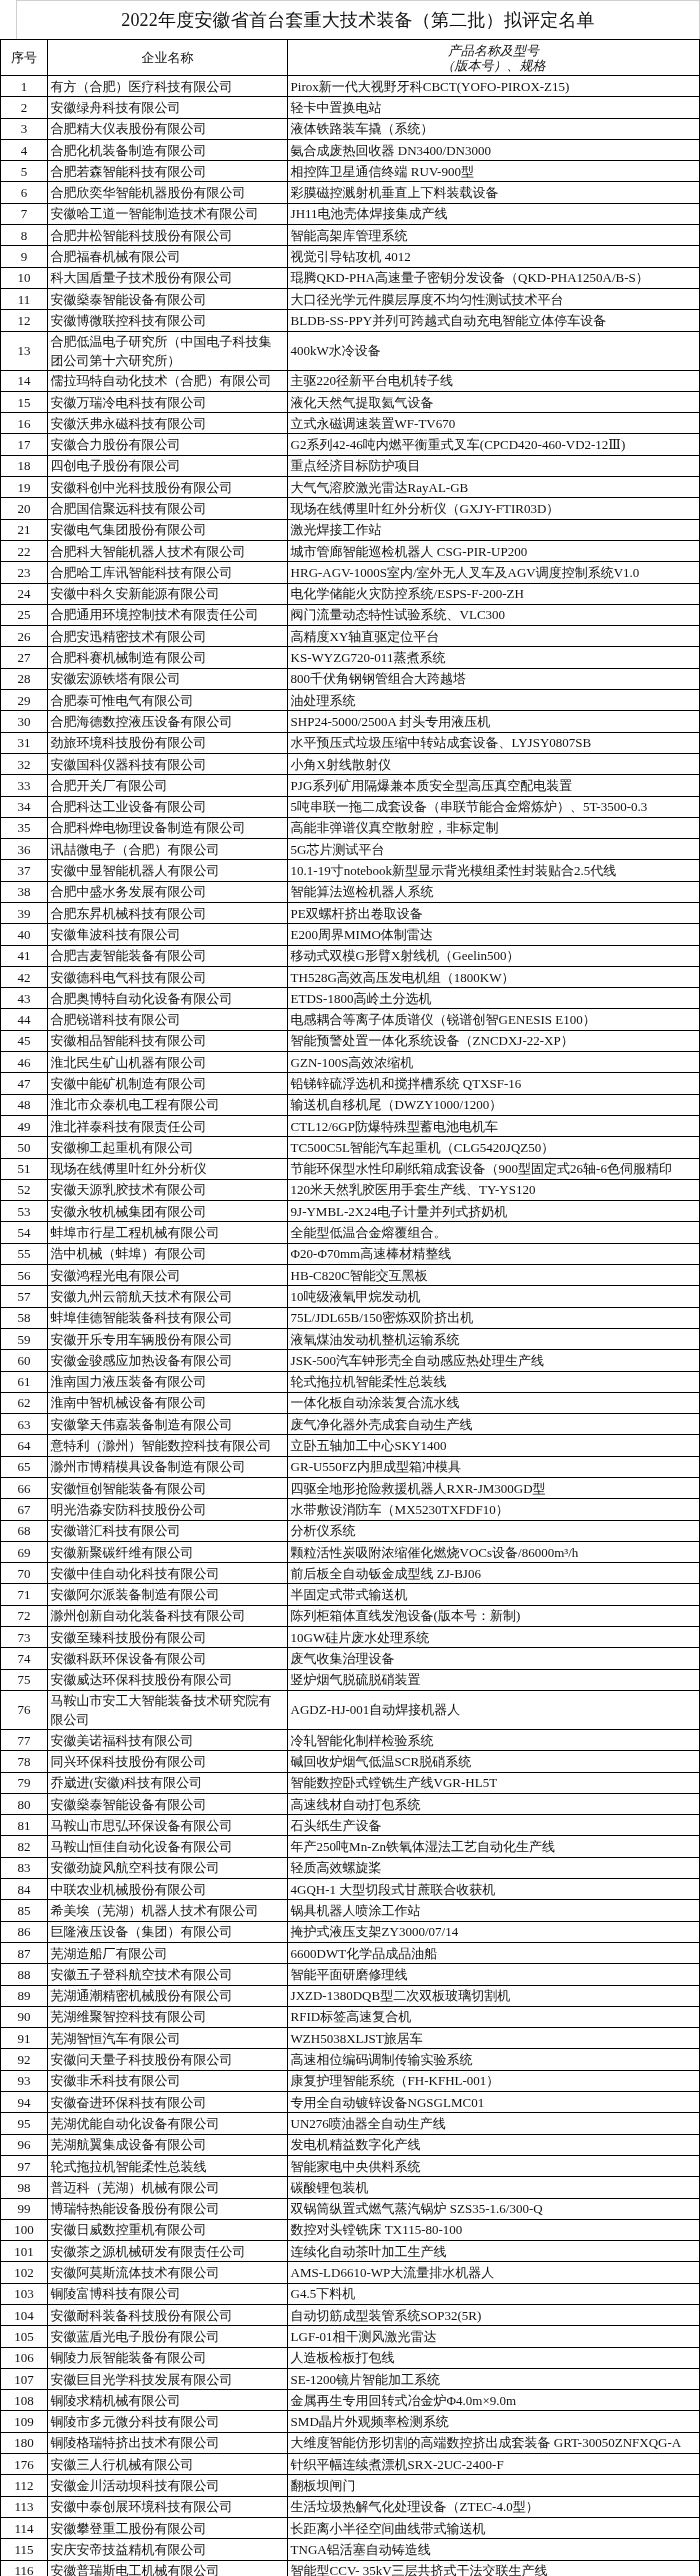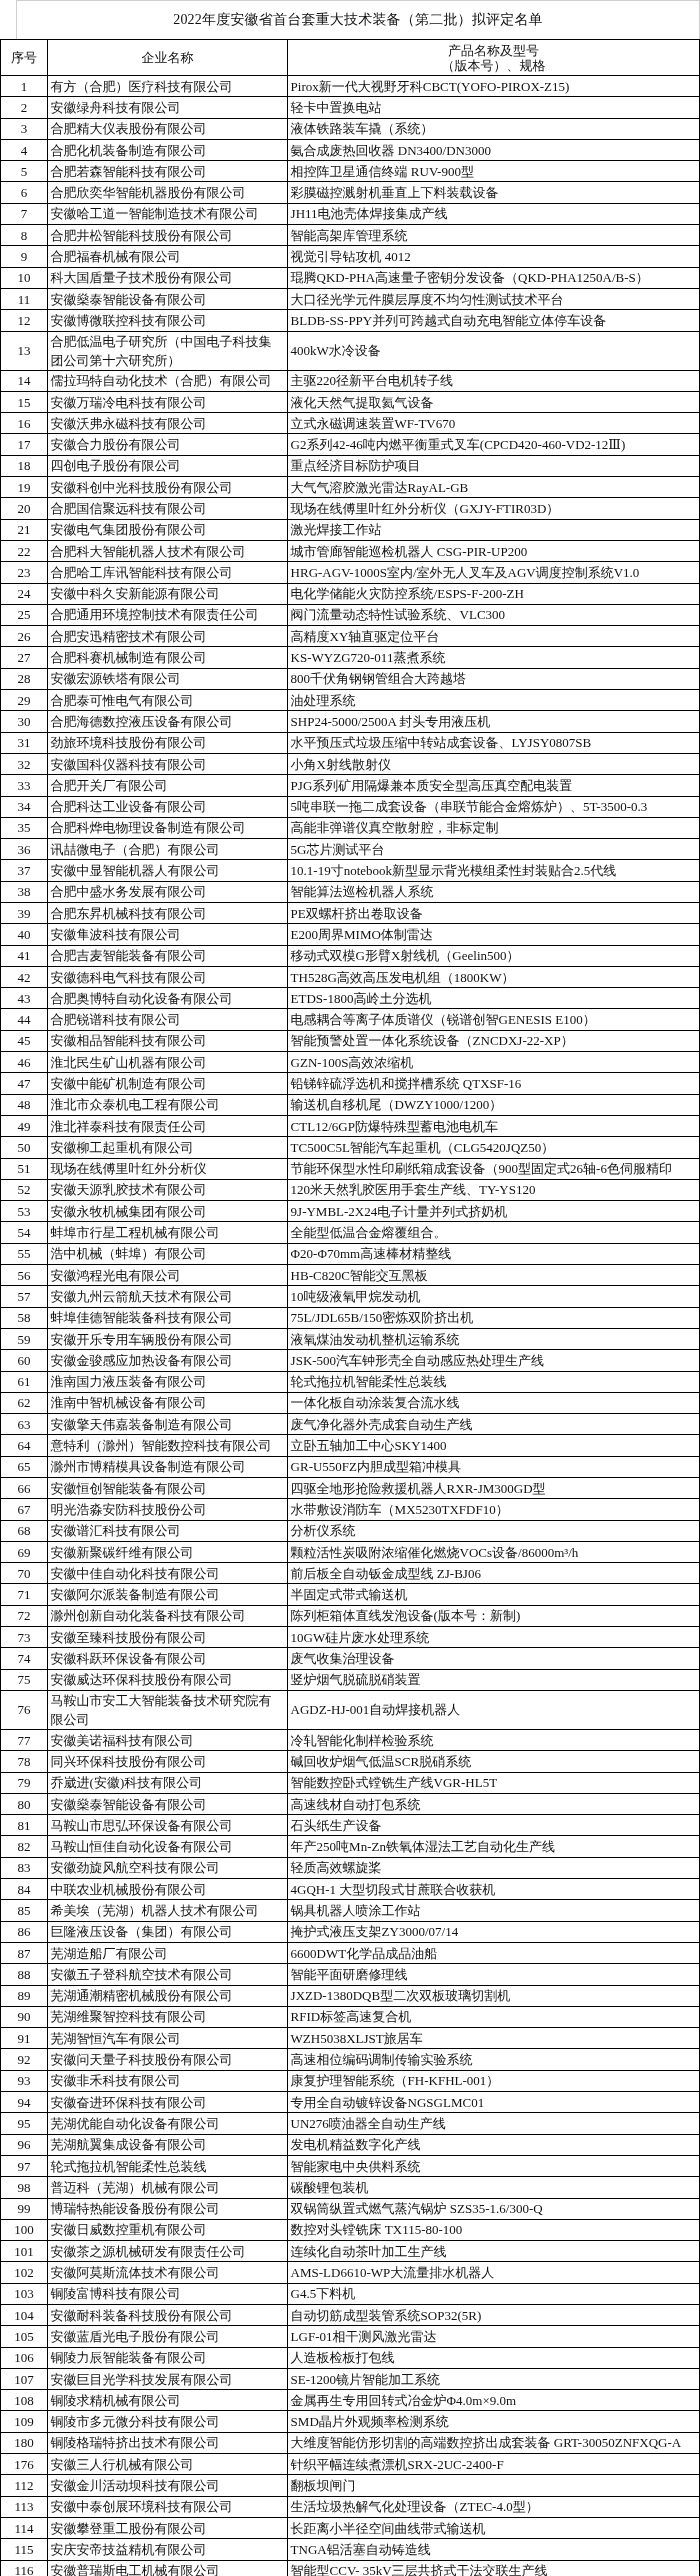--- a/index.html
+++ b/index.html
@@ -2,31 +2,31 @@
 <html style="font-size:14px"><head>
   <meta charset="utf-8">
   <style>
     html, body { margin: 0; padding: 0; background: #ffffff; }
     body { width: 700px; min-height: 2576px; font-family: "Liberation Serif", "DejaVu Serif", serif; color: #111; }
     .sheet { position: relative; width: 700px; }
     .title-row {
       height: 39px; box-sizing: border-box;
       border-top: 0.9px solid #cfcfcf; border-left: 0.9px solid #cfcfcf; border-right: 0.9px solid #cfcfcf;
       display: flex; align-items: center; justify-content: center;
-      font-size: 14px; letter-spacing: 0.2px; margin-left: 16px;
+      font-size: 18px; letter-spacing: 0.2px; margin-left: 16px;
     }
     .tbl { border-top: 0.9px solid #000; border-left: 0.9px solid #000; width: 699px; }
     .row { display: flex; border-bottom: 0.9px solid #000; min-height: 20.3px; }
     .cell { box-sizing: border-box; border-right: 0.9px solid #000; display: flex; align-items: center; font-size: 13px; line-height: 19px; }
     .c-seq { width: 47px; flex: 0 0 47px; justify-content: center; }
     .c-name { width: 240px; flex: 0 0 240px; padding: 0 2.6px; white-space: normal; word-break: break-all; }
     .c-prod { flex: 1 1 auto; padding: 0 2.6px; white-space: nowrap; overflow: hidden; }
     .header-row { min-height: 35px; }
     .header-row .cell { justify-content: center; text-align: right; }
-    .header-row .c-prod { flex-direction: column; line-height: 15px; white-space: nowrap; }
+    .header-row .c-prod { flex-direction: column; line-height: 15px; white-space: nowrap; font-style: italic; }
     .row-hdr-line { display: block; }
   </style>
 </head>
 <body>
 
 <div class="sheet">
   <div class="title-row">2022年度安徽省首台套重大技术装备（第二批）拟评定名单</div>
 
   <div class="tbl">
     <div class="row header-row">

